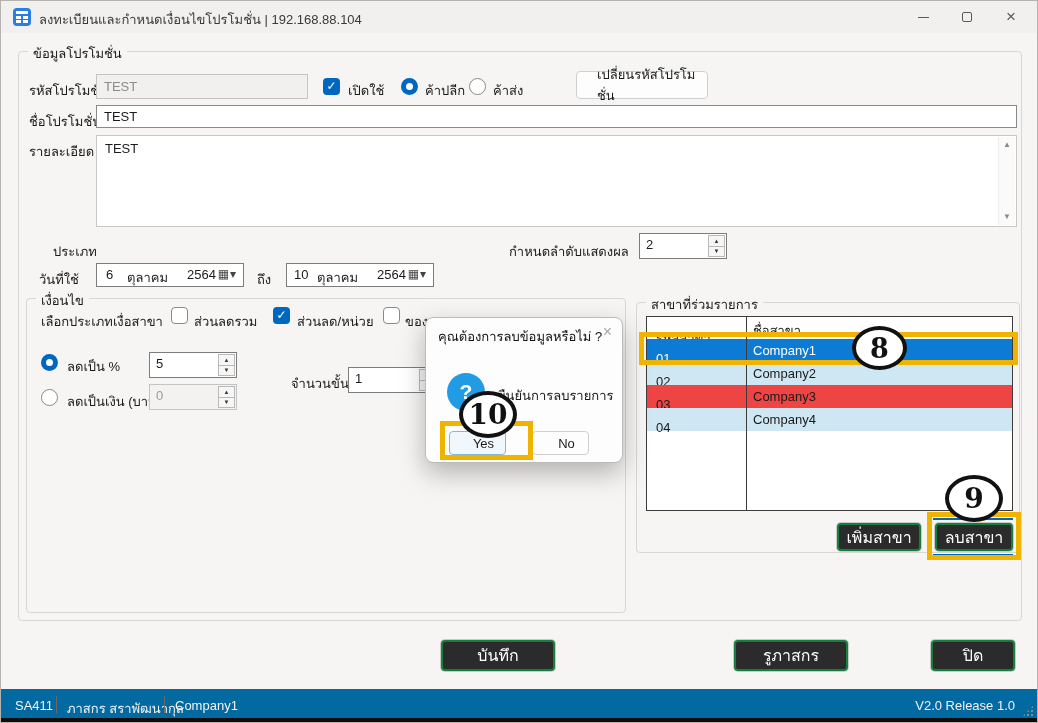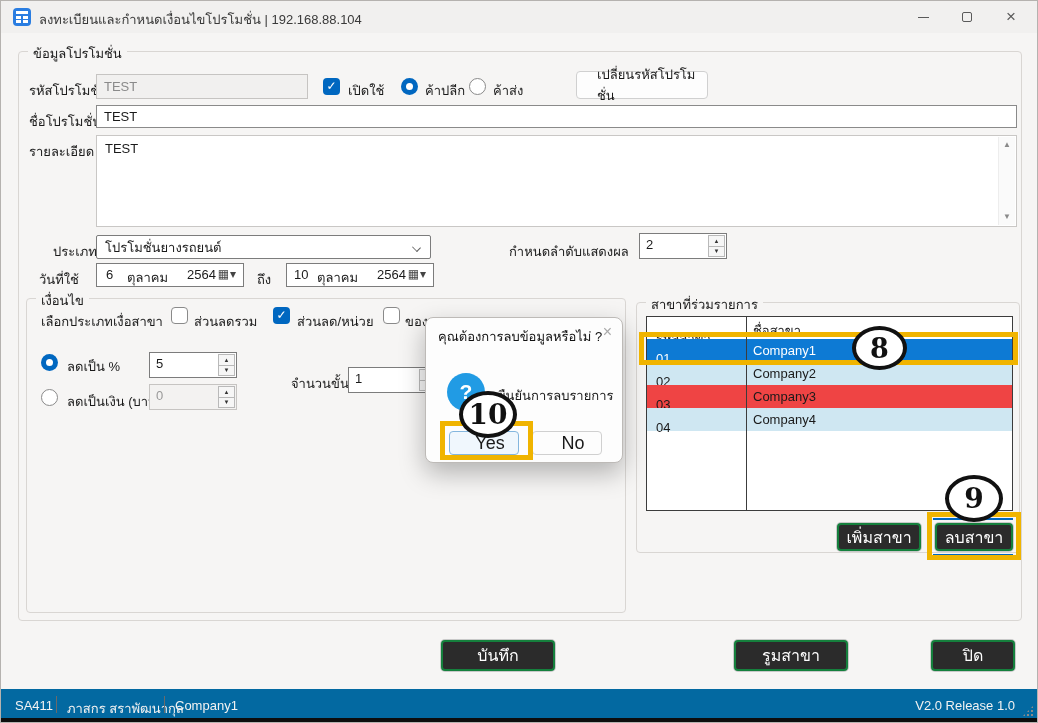--- a/index.html
+++ b/index.html
@@ -76,21 +76,21 @@
   .row-sel { background:#0d7ad4; color:#fff; }
   .row-alt { background:#cfe7f2; }
   .row-plain { background:#ef4444; }
 
   
   .dialog { position:absolute; left:424px; top:316px; width:198px; height:146px; background:#fdfdfd; border:1px solid #bdbab7; border-radius:8px; box-shadow:0 10px 26px rgba(0,0,0,.28); }
   .dialog-title { position:absolute; left:12px; top:8px; font-size:13px; color:#111; }
   .dialog-close { position:absolute; right:10px; top:5px; color:#a9a9a9; font-size:16px; }
   .qicon { position:absolute; left:21px; top:55px; width:38px; height:38px; border-radius:50%; background:#219be4; color:#fff; font-size:21px; font-weight:bold; display:flex; align-items:center; justify-content:center; }
   .dialog-msg { position:absolute; left:72px; top:67px; font-size:13px; }
-  .dlgbtn { position:absolute; top:113px; width:70px; height:24px; border-radius:4px; display:flex; align-items:center; justify-content:center; font-size:18px;padding-left:12px; }
+  .dlgbtn { position:absolute; top:113px; width:57px; height:24px; border-radius:4px; display:flex; align-items:center; justify-content:center; font-size:13px;padding-left:12px; }
   .dlgbtn.yes { left:23px; background:#f0f7fd; border:1px solid #84b6de; }
   .dlgbtn.no { left:106px; background:#fdfdfd; border:1px solid #d0d0d0; }
 
   
   .hl { position:absolute; border:5px solid #f0b400; }
   .annot { position:absolute; background:#fff; border:4px solid #111; border-radius:50%; display:flex; align-items:center; justify-content:center; font-family:"DejaVu Serif", serif; font-weight:bold; color:#111; z-index:60; }
   .focusline { position:absolute; height:2px; background:#0067c0; }
 
   
   .statusbar { position:absolute; left:0; bottom:0; width:100%; height:33px; background:#0369a1; color:#f2f2f2; }
@@ -147,24 +147,20 @@
   <div class="lbl" style="left:28px; top:140px;">รายละเอียด</div>
   <div class="textarea" style="left:95px; top:134px; width:921px; height:92px;">
     <div class="val">TEST</div>
     <div class="scrollbar">
       <div class="up">▲</div>
       <div class="down">▼</div>
     </div>
   </div>
 
   <div class="lbl" style="left:52px; top:240px;">ประเภท</div>
-  <div class="combo" style="left:95px; top:234px; width:335px; height:24px;">
-    <span>โปรโมชั่นยางรถยนต์</span>
-    <span class="chev"></span>
-  </div>
   <div class="lbl" style="left:508px; top:240px;">กำหนดลำดับแสดงผล</div>
   <div class="spinner" style="left:638px; top:232px; width:88px; height:26px;">
     <span class="val">2</span>
     <span class="spinbtns">
         <span>▲</span>
         <span>▼</span>
       </span>
   </div>
 
   <div class="lbl" style="left:38px; top:268px;">วันที่ใช้</div>
@@ -263,21 +259,21 @@
     <div class="qicon">?</div>
     <div class="dialog-msg">ยืนยันการลบรายการ</div>
     <div class="dlgbtn yes">Yes</div>
     <div class="dlgbtn no">No</div>
   </div>
 
   <div class="hl" style="left:439px; top:420px; width:93px; height:39px; z-index:50;"></div>
   <div class="annot" style="left:458px; top:390px; width:58px; height:47px; font-size:28px;">10</div>
 
   <div class="darkbtn" style="left:440px; top:639px; width:114px; height:31px;">บันทึก</div>
-  <div class="darkbtn" style="left:733px; top:639px; width:114px; height:31px;">รูมสาขา</div>
+  <div class="darkbtn" style="left:733px; top:639px; width:114px; height:31px;">รูภาสกร</div>
   <div class="darkbtn" style="left:930px; top:639px; width:84px; height:31px;">ปิด</div>
 
   <div class="statusbar">
     <span class="sb-item" style="left:14px;">SA411</span>
     <span class="sb-sep" style="left:55px;"></span>
     <span class="sb-item" style="left:66px;">ภาสกร สราพัฒนากุล</span>
     <span class="sb-sep" style="left:163px;"></span>
     <span class="sb-item" style="left:174px;">Company1</span>
     <span class="sb-item" style="right:22px;">V2.0 Release 1.0</span>
     <div class="blackstrip"></div>

